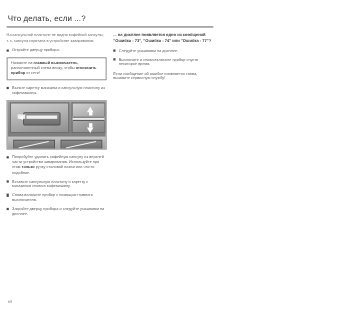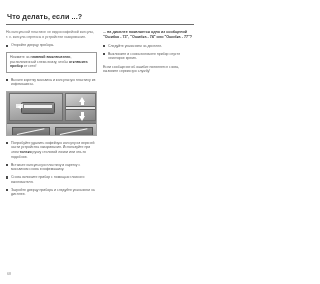--- a/index.html
+++ b/index.html
@@ -17,21 +17,21 @@
   }
   .page {
     position: relative;
     width: 200px;
     height: 284px;
     box-sizing: border-box;
     padding: 12px 6px 0 6px;
   }
   .page-title {
     font-size: 7.2px;
-    font-weight: bold;
+    font-weight: normal;
     color: #2e2e2e;
     letter-spacing: 0.1px;
     margin: 0 0 3px 1px;
   }
   .title-rule {
     height: 1px;
     background: #6d6d6d;
     margin: 0 0 5px 0;
   }
   .columns {

